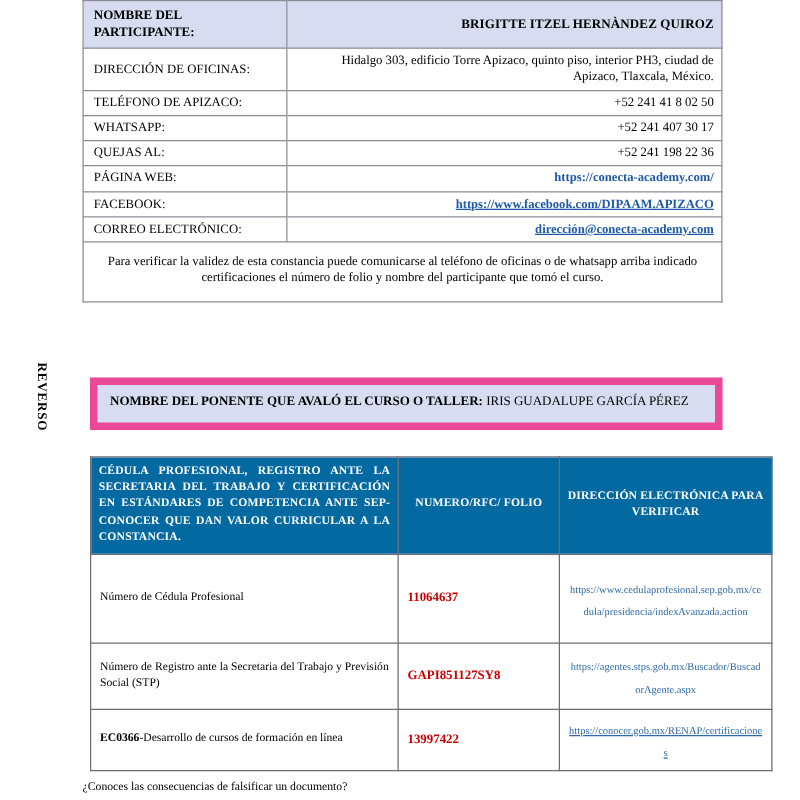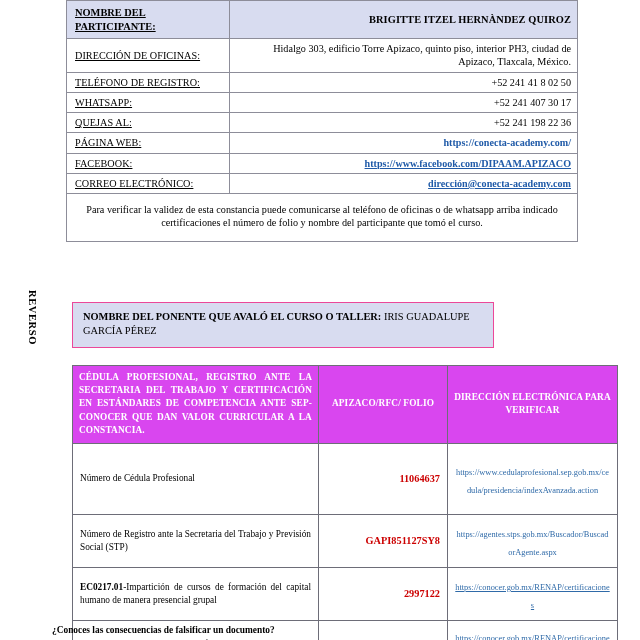--- a/index.html
+++ b/index.html
@@ -25,21 +25,21 @@
     border-collapse: collapse;
     table-layout: fixed;
   }
   .contact-table td {
     border: 1px solid #8d8d99;
     padding: 3px 6px 3px 8px;
     font-size: 10.2px;
     line-height: 1.30;
     vertical-align: middle;
   }
-  .contact-table .col-label { width: 148px; text-decoration: underline; }
+  .contact-table .col-label { width: 148px; }
   .contact-table .col-value { width: auto; text-align: right; }
 
   .row-head td {
     background: #d8dcf0;
     font-weight: bold;
     font-size: 10.4px;
     padding-top: 5px;
     padding-bottom: 5px;
   }
   .row-head .col-value { padding-left: 10px; letter-spacing: 0.1px; }
@@ -74,25 +74,25 @@
     transform: rotate(90deg);
     transform-origin: left top;
     white-space: nowrap;
   }
 
   
   .speaker-box {
     position: absolute;
     left: 72px;
     top: 302px;
-    width: 422px;
+    width: 506px;
     min-height: 34px;
     box-sizing: border-box;
     background: #d8dcf0;
-    border: 1px solid #ec4899;
+    border: 6px solid #ec4899;
     padding: 7px 10px 9px 10px;
     font-size: 10.4px;
     line-height: 1.35;
   }
   .speaker-box .sp-label { font-weight: bold; }
   .speaker-box .sp-name { font-weight: normal; }
 
   
   .cred-table {
     position: absolute;
@@ -104,84 +104,84 @@
   }
   .cred-table td, .cred-table th {
     border: 1px solid #6d6d78;
     vertical-align: middle;
   }
   .cred-table .c1 { width: 233px; }
   .cred-table .c2 { width: 116px; }
   .cred-table .c3 { width: 157px; text-align: center; }
 
   .cred-head td {
-    background: #d946ef;
+    background: #0369a1;
     color: #ffffff;
     font-weight: bold;
     font-size: 9.3px;
     line-height: 1.42;
     padding: 5px 6px 6px 6px;
     letter-spacing: 0.15px;
   }
   .cred-head .h-desc { text-align: justify; text-align-last: justify; }
   .cred-head .h-num  { text-align: center; }
   .cred-head .h-url  { text-align: center; }
 
   .cred-body td { padding: 6px 7px 6px 7px; }
   .cell-desc {
     font-size: 9.3px;
     line-height: 1.42;
     text-align: justify;
   }
   .cell-desc .ec { font-weight: bold; }
   .cell-num {
-    text-align: right;
+    text-align: left;
     font-weight: bold;
     color: #cc0000;
     font-size: 10.3px;
   }
   .cell-url {
     font-size: 8.4px;
     line-height: 1.42;
     color: #2f6aa8;
     word-break: break-all;
   }
   .cell-url.u { text-decoration: underline; }
 
   .r-tall td { height: 58px; }
   .r-mid  td { height: 40px; }
   .r-short td { height: 34px; }
 
   
   .footer-q {
     position: absolute;
-    left: 52px;
+    left: 66px;
     top: 625px;
     font-size: 9.4px;
-    font-weight: bold;
+    font-weight: normal;
     white-space: nowrap;
   }
 </style>
 </head>
 <body>
 
 <table class="contact-table">
   <tbody>
     <tr class="row-head">
       <td class="col-label">NOMBRE DEL PARTICIPANTE:</td>
       <td class="col-value">BRIGITTE ITZEL HERNÀNDEZ QUIROZ</td>
     </tr>
 
     <tr>
       <td class="col-label lbl">DIRECCIÓN DE OFICINAS:</td>
       <td class="col-value val">Hidalgo 303, edificio Torre Apizaco, quinto piso, interior PH3, ciudad de Apizaco, Tlaxcala, México.</td>
     </tr>
 
     <tr>
-      <td class="col-label lbl">TELÉFONO DE REGISTRO:</td>
+      <td class="col-label lbl">TELÉFONO DE APIZACO:</td>
       <td class="col-value val">+52 241 41 8 02 50</td>
     </tr>
 
     <tr>
       <td class="col-label lbl">WHATSAPP:</td>
       <td class="col-value val">+52 241 407 30 17</td>
     </tr>
 
     <tr>
       <td class="col-label lbl">QUEJAS AL:</td>
@@ -218,41 +218,36 @@
 <div class="reverso">REVERSO</div>
 
 <div class="speaker-box">
   <span class="sp-label">NOMBRE DEL PONENTE QUE AVALÓ EL CURSO O TALLER:</span><span class="sp-name"> IRIS GUADALUPE GARCÍA PÉREZ</span>
 </div>
 
 <table class="cred-table">
   <tbody>
     <tr class="cred-head">
       <td class="c1 h-desc">CÉDULA PROFESIONAL, REGISTRO ANTE LA SECRETARIA DEL TRABAJO Y CERTIFICACIÓN EN ESTÁNDARES DE COMPETENCIA ANTE SEP-CONOCER QUE DAN VALOR CURRICULAR A LA CONSTANCIA.</td>
-      <td class="c2 h-num">APIZACO/RFC/ FOLIO</td>
+      <td class="c2 h-num">NUMERO/RFC/ FOLIO</td>
       <td class="c3 h-url">DIRECCIÓN ELECTRÓNICA PARA VERIFICAR</td>
     </tr>
 
     <tr class="cred-body r-tall">
       <td class="c1 cell-desc"><span class="ec"></span><span>Número de Cédula Profesional</span></td>
       <td class="c2 cell-num">11064637</td>
       <td class="c3"><span class="cell-url">https://www.cedulaprofesional.sep.gob.mx/cedula/presidencia/indexAvanzada.action</span></td>
     </tr>
 
     <tr class="cred-body r-mid">
       <td class="c1 cell-desc"><span class="ec"></span><span>Número de Registro ante la Secretaria del Trabajo y Previsión Social (STP)</span></td>
       <td class="c2 cell-num">GAPI851127SY8</td>
       <td class="c3"><span class="cell-url">https://agentes.stps.gob.mx/Buscador/BuscadorAgente.aspx</span></td>
     </tr>
 
-    <tr class="cred-body r-mid">
-      <td class="c1 cell-desc"><span class="ec">EC0217.01</span><span>-Impartición de cursos de formación del capital humano de manera presencial grupal</span></td>
-      <td class="c2 cell-num">2997122</td>
-      <td class="c3"><span class="cell-url u">https://conocer.gob.mx/RENAP/certificaciones</span></td>
-    </tr>
 
     <tr class="cred-body r-short">
       <td class="c1 cell-desc"><span class="ec">EC0366</span><span>-Desarrollo de cursos de formación en línea</span></td>
       <td class="c2 cell-num">13997422</td>
       <td class="c3"><span class="cell-url u">https://conocer.gob.mx/RENAP/certificaciones</span></td>
     </tr>
   </tbody>
 </table>
 
 <div class="footer-q">¿Conoces las consecuencias de falsificar un documento?</div>

